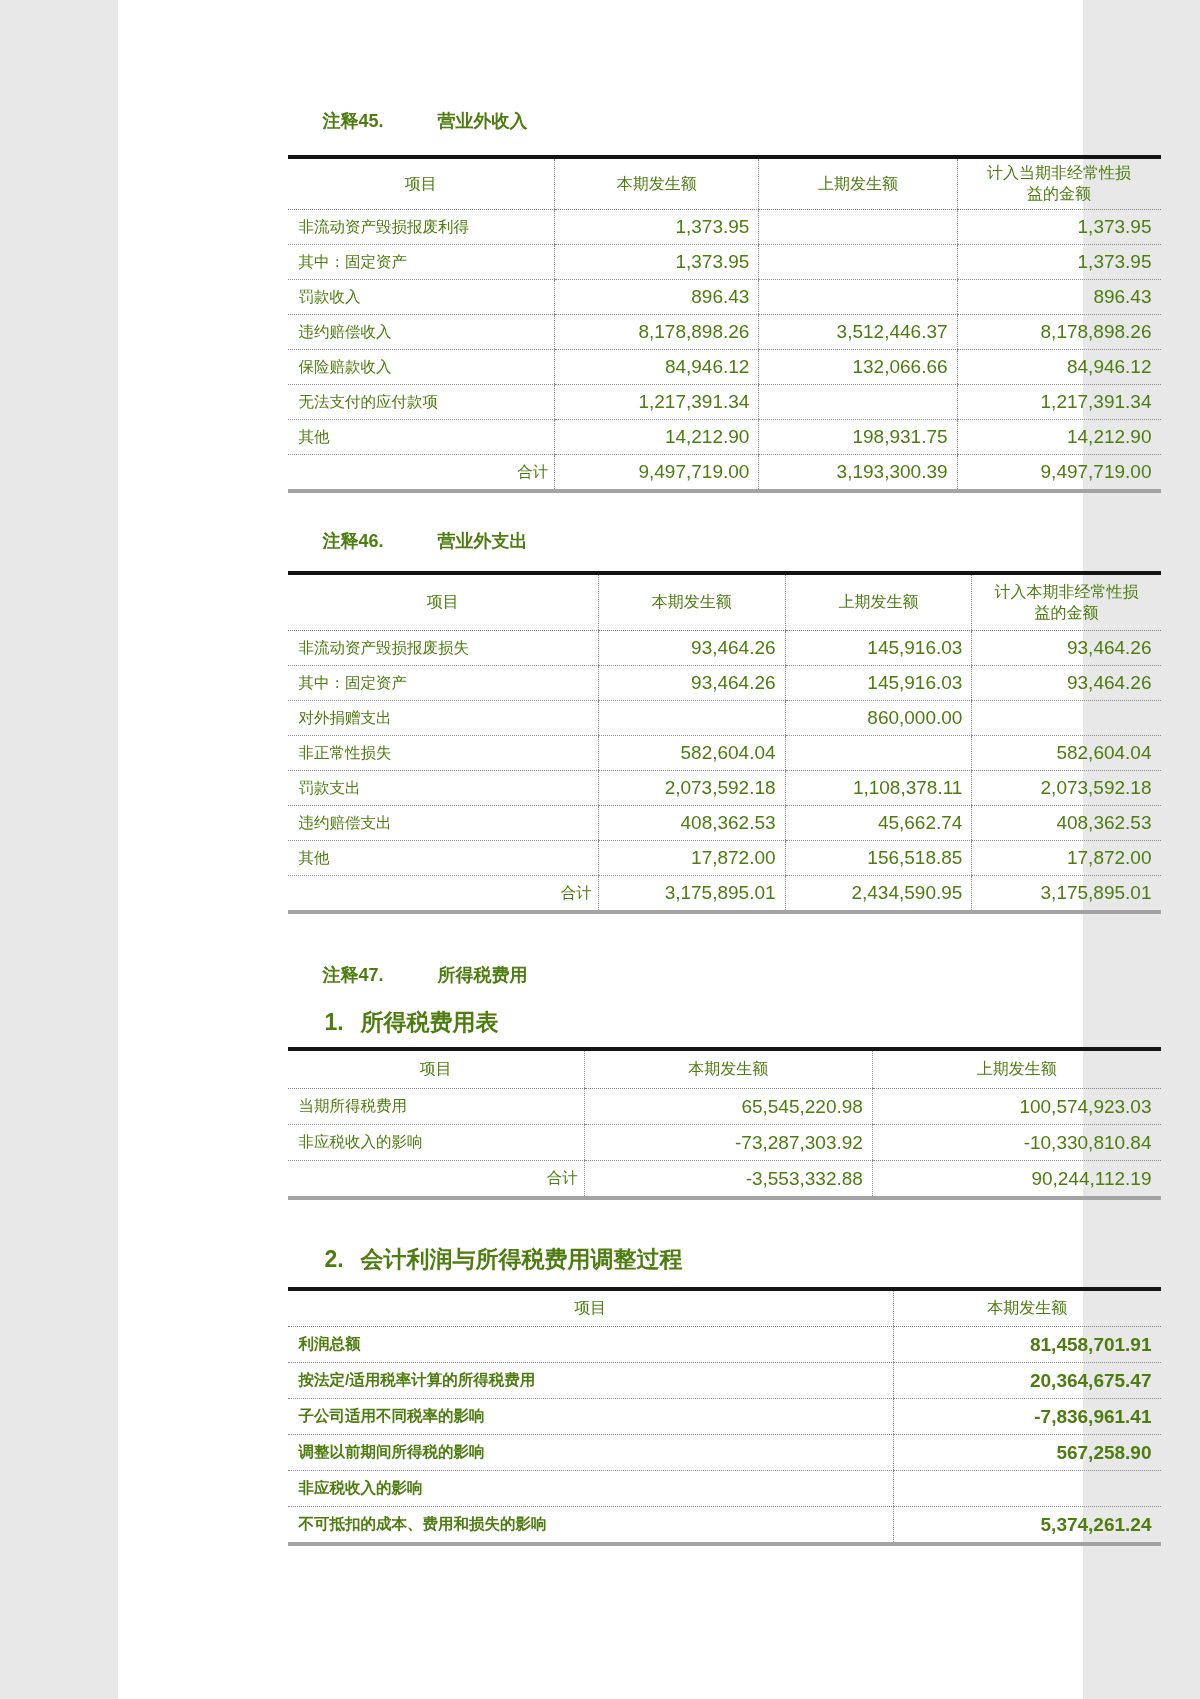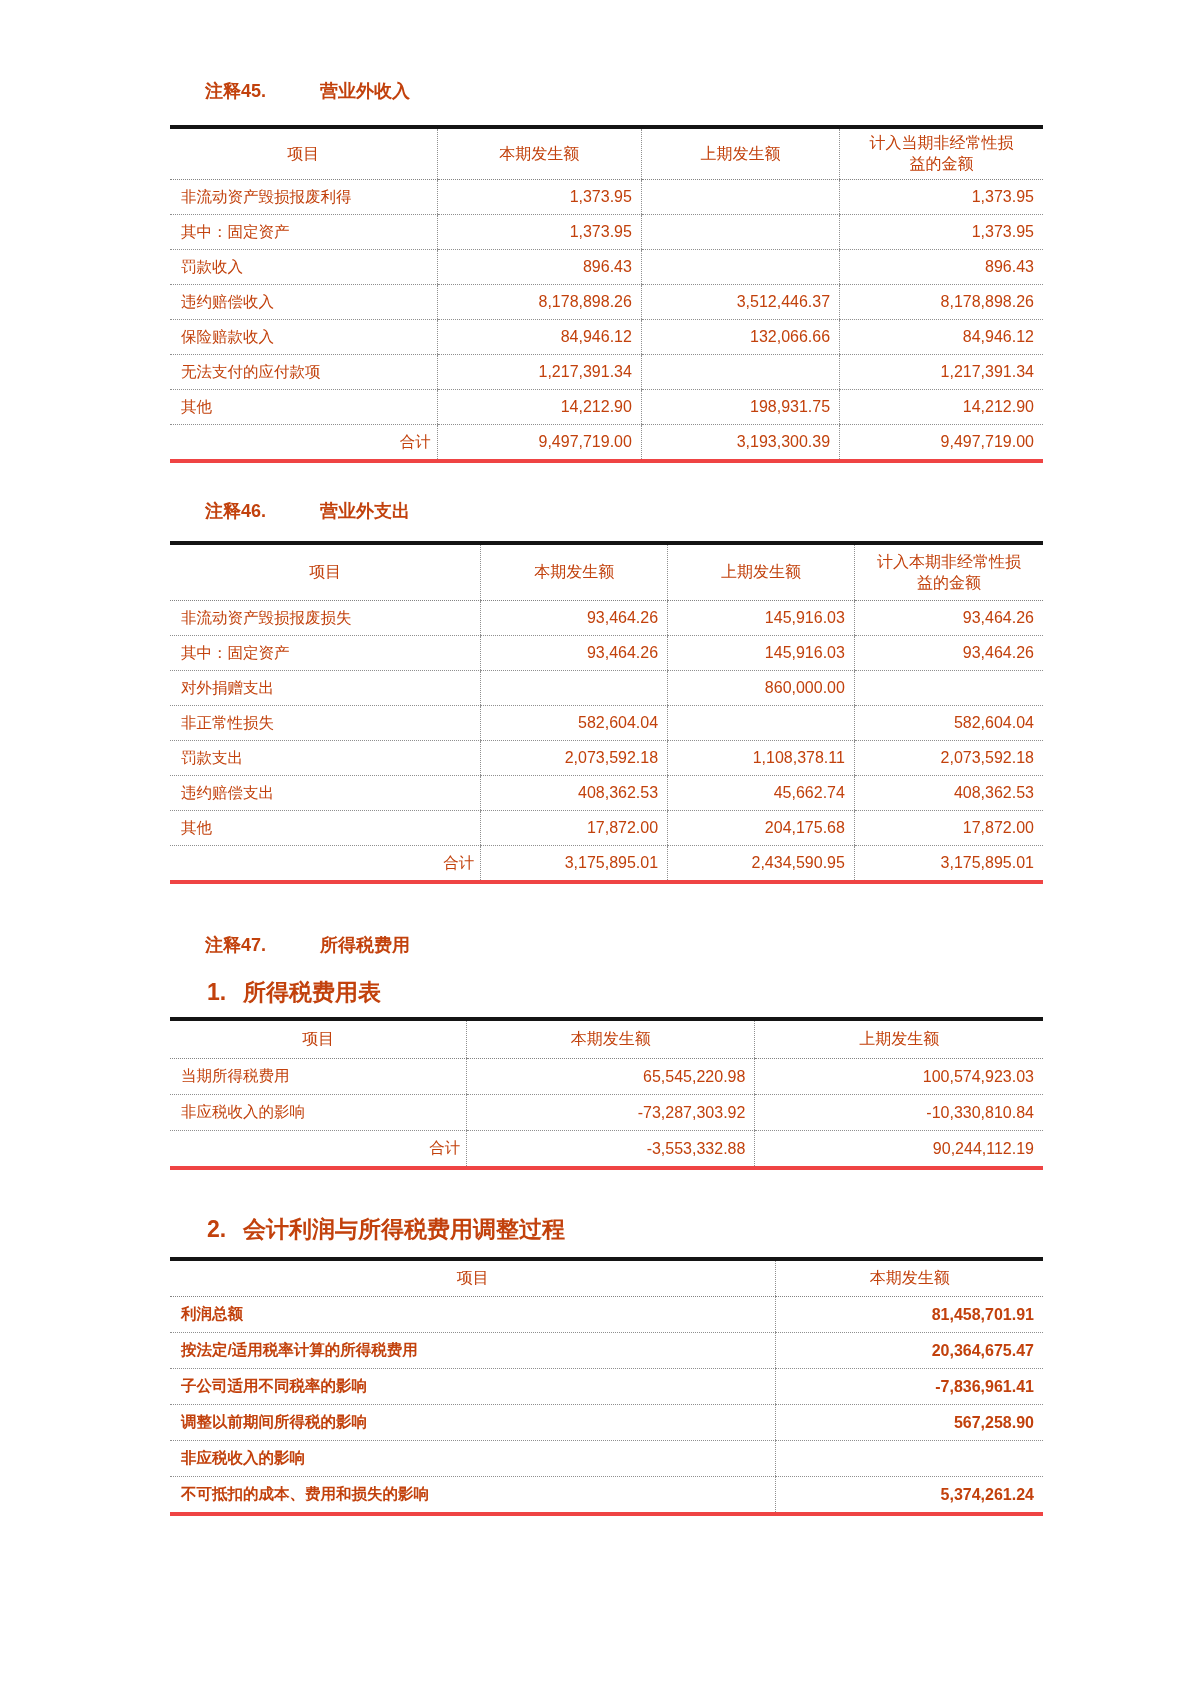--- a/index.html
+++ b/index.html
@@ -1,25 +1,25 @@
 <!DOCTYPE html>
 <html><head>
 <meta charset="utf-8">
 <style>
   html,body { margin:0; padding:0; background:#e8e8e8; }
   .page {
     position: relative;
-    width: 1200px;
+    width: 965px;
     height: 1699px;
     margin: 0 auto;
     background: #ffffff;
     font-family: "Liberation Sans", "DejaVu Sans", sans-serif;
-    color: #c2410c;
+    color: #4d7c0f;
     box-sizing: border-box;
-    padding-top: 78px;
+    padding-top: 108px;
   }
   .content { margin-left: 170px; width: 873px; }
 
   .note-title { margin-left: 35px; font-size: 18px; font-weight: bold; line-height: 26px; }
   .note-title .prefix { display:inline-block; min-width: 115px; }
   .sub-title { margin-left: 37px; font-size: 23px; font-weight: bold; line-height: 24px; }
   .sub-title .num { display:inline-block; min-width: 36px; }
 
   .mt-title45 { margin-top: 0px; }
   .mt-table1  { margin-top: 21px; }
@@ -29,42 +29,42 @@
   .mt-sub1    { margin-top: 22px; }
   .mt-table3  { margin-top: 13px; }
   .mt-sub2    { margin-top: 47px; }
   .mt-table4  { margin-top: 16px; }
 
   table.fin {
     width: 100%;
     border-collapse: collapse;
     table-layout: fixed;
     border-top: 4px solid #141414;
-    border-bottom: 4px solid #ef4444;
+    border-bottom: 4px solid #a3a3a3;
     font-size: 15.5px;
   }
   table.fin th {
     font-weight: normal;
     text-align: center;
     vertical-align: middle;
     white-space: pre-line;
     font-size: 16px;
     border-bottom: 1px dotted #838383;
     padding: 4px 6px;
   }
   table.fin td {
     vertical-align: middle;
     border-bottom: 1px dotted #8f8f8f;
     padding: 0 6px;
   }
   table.fin tr:last-child td { border-bottom: none; }
   table.fin th + th, table.fin td + td { border-left: 1px dotted #8f8f8f; }
 
   table.fin td.lbl { text-align: left; padding-left: 11px; }
-  table.fin td.num { text-align: right; padding-right: 9px; font-size: 16px; }
+  table.fin td.num { text-align: right; padding-right: 9px; font-size: 19px; }
   table.fin tr.total td.lbl { text-align: right; padding-left: 0; }
 
   .t1 th { height: 42px; }  .t1 td { height: 34px; }
   .t2 th { height: 47px; }  .t2 td { height: 34px; }
   .t3 th { height: 29px; }  .t3 td { height: 35px; }
   .t4 th { height: 27px; }  .t4 td { height: 35px; font-weight: bold; }
 </style>
 </head>
 <body>
 
@@ -194,21 +194,21 @@
           </tr>
           <tr class="">
             <td class="lbl">违约赔偿支出</td>
             <td class="num">408,362.53</td>
             <td class="num">45,662.74</td>
             <td class="num">408,362.53</td>
           </tr>
           <tr class="">
             <td class="lbl">其他</td>
             <td class="num">17,872.00</td>
-            <td class="num">204,175.68</td>
+            <td class="num">156,518.85</td>
             <td class="num">17,872.00</td>
           </tr>
           <tr class="total">
             <td class="lbl">合计</td>
             <td class="num">3,175,895.01</td>
             <td class="num">2,434,590.95</td>
             <td class="num">3,175,895.01</td>
           </tr>
         </tbody>
       </table>

